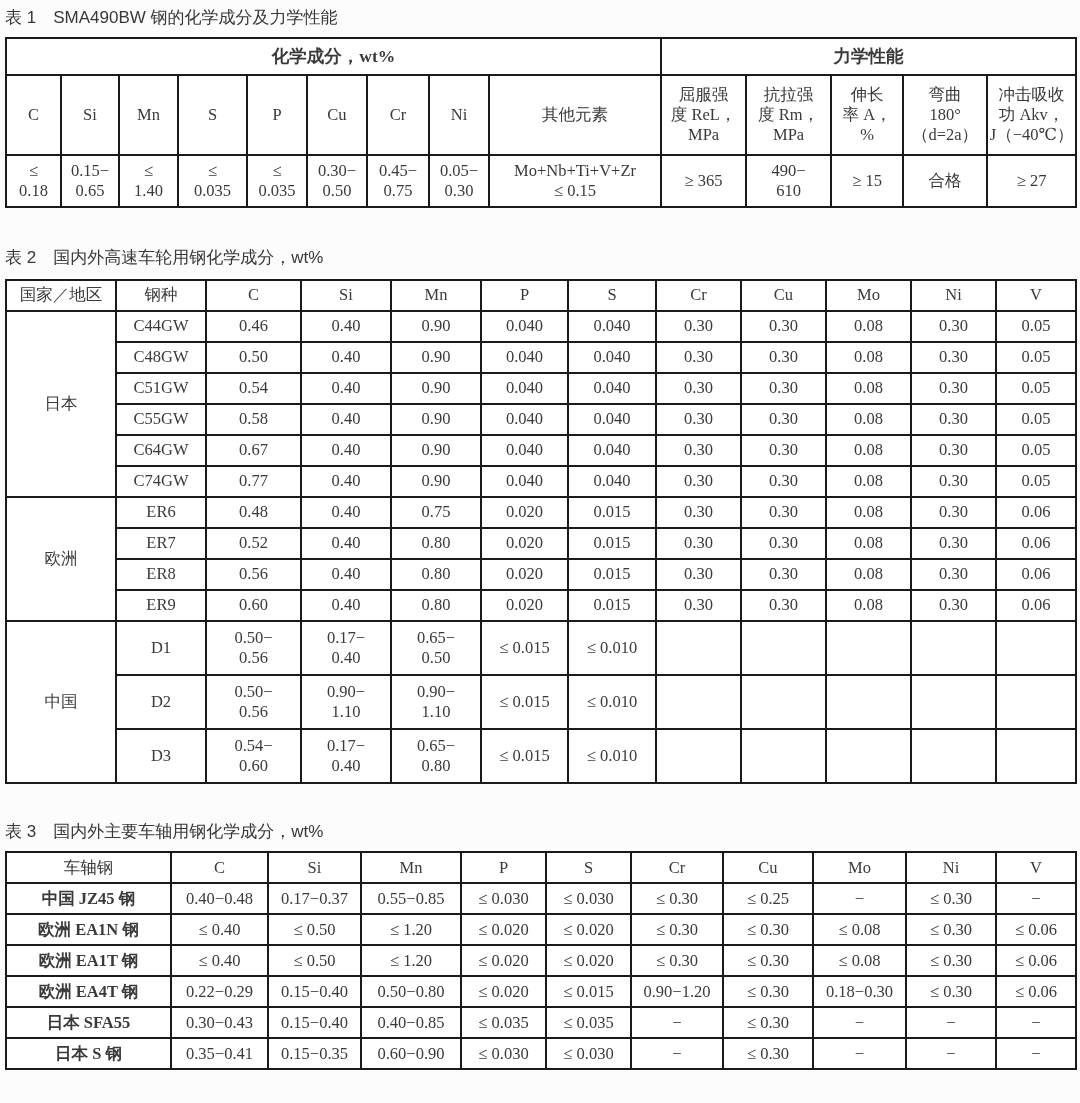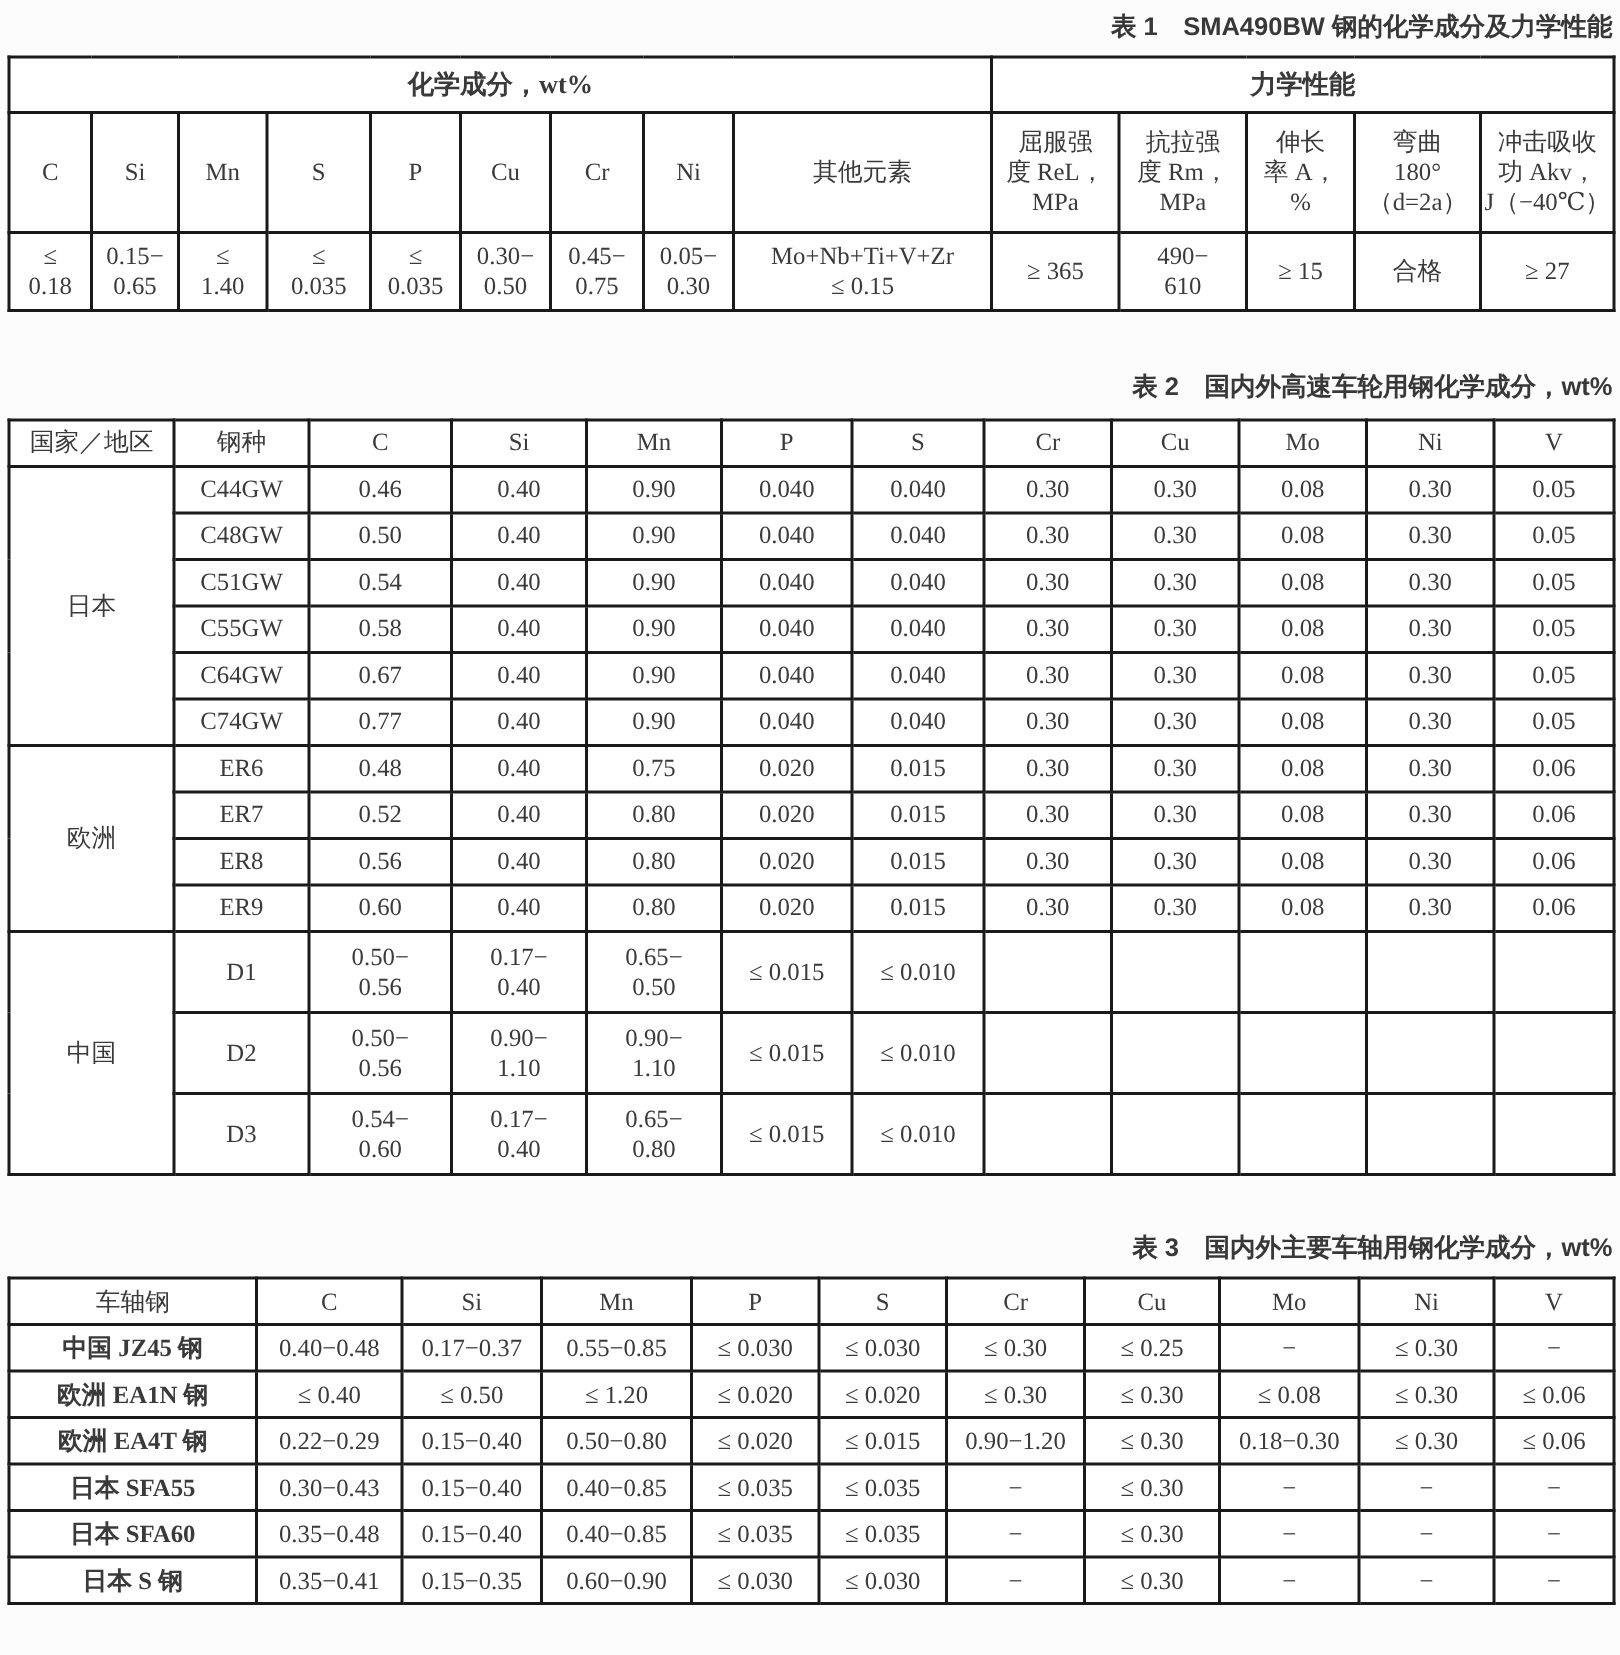--- a/index.html
+++ b/index.html
@@ -7,23 +7,23 @@
     width: 1080px;
     height: 1103px;
     box-sizing: border-box;
     background: #fcfcfc;
     padding: 6px 5px 0 5px;
     font-family: "Liberation Serif", "DejaVu Serif", serif;
     color: #2e2e2e;
     overflow: hidden;
   }
   .tbl-title {
-    text-align: right;
+    text-align: left;
     font-family: "Liberation Sans", "DejaVu Sans", sans-serif;
-    font-weight: bold;
+    font-weight: normal;
     font-size: 17px;
     color: #383838;
     margin: 0;
     line-height: 1.2;
   }
   .mt1 { margin-top: 2px; margin-bottom: 9px; }
   .mt2 { margin-top: 40px; margin-bottom: 10px; }
   .mt3 { margin-top: 38px; margin-bottom: 9px; }
   table.tbl {
     border-collapse: collapse;
@@ -397,20 +397,33 @@
           <td>≤ 1.20</td>
           <td>≤ 0.020</td>
           <td>≤ 0.020</td>
           <td>≤ 0.30</td>
           <td>≤ 0.30</td>
           <td>≤ 0.08</td>
           <td>≤ 0.30</td>
           <td>≤ 0.06</td>
         </tr>
         <tr class="h29">
+          <td class="left">欧洲 EA1T 钢</td>
+          <td>≤ 0.40</td>
+          <td>≤ 0.50</td>
+          <td>≤ 1.20</td>
+          <td>≤ 0.020</td>
+          <td>≤ 0.020</td>
+          <td>≤ 0.30</td>
+          <td>≤ 0.30</td>
+          <td>≤ 0.08</td>
+          <td>≤ 0.30</td>
+          <td>≤ 0.06</td>
+        </tr>
+        <tr class="h29">
           <td class="left">欧洲 EA4T 钢</td>
           <td>0.22−0.29</td>
           <td>0.15−0.40</td>
           <td>0.50−0.80</td>
           <td>≤ 0.020</td>
           <td>≤ 0.015</td>
           <td>0.90−1.20</td>
           <td>≤ 0.30</td>
           <td>0.18−0.30</td>
           <td>≤ 0.30</td>
@@ -423,33 +436,20 @@
           <td>0.40−0.85</td>
           <td>≤ 0.035</td>
           <td>≤ 0.035</td>
           <td>−</td>
           <td>≤ 0.30</td>
           <td>−</td>
           <td>−</td>
           <td>−</td>
         </tr>
         <tr class="h29">
-          <td class="left">日本 SFA60</td>
-          <td>0.35−0.48</td>
-          <td>0.15−0.40</td>
-          <td>0.40−0.85</td>
-          <td>≤ 0.035</td>
-          <td>≤ 0.035</td>
-          <td>−</td>
-          <td>≤ 0.30</td>
-          <td>−</td>
-          <td>−</td>
-          <td>−</td>
-        </tr>
-        <tr class="h29">
           <td class="left">日本 S 钢</td>
           <td>0.35−0.41</td>
           <td>0.15−0.35</td>
           <td>0.60−0.90</td>
           <td>≤ 0.030</td>
           <td>≤ 0.030</td>
           <td>−</td>
           <td>≤ 0.30</td>
           <td>−</td>
           <td>−</td>

